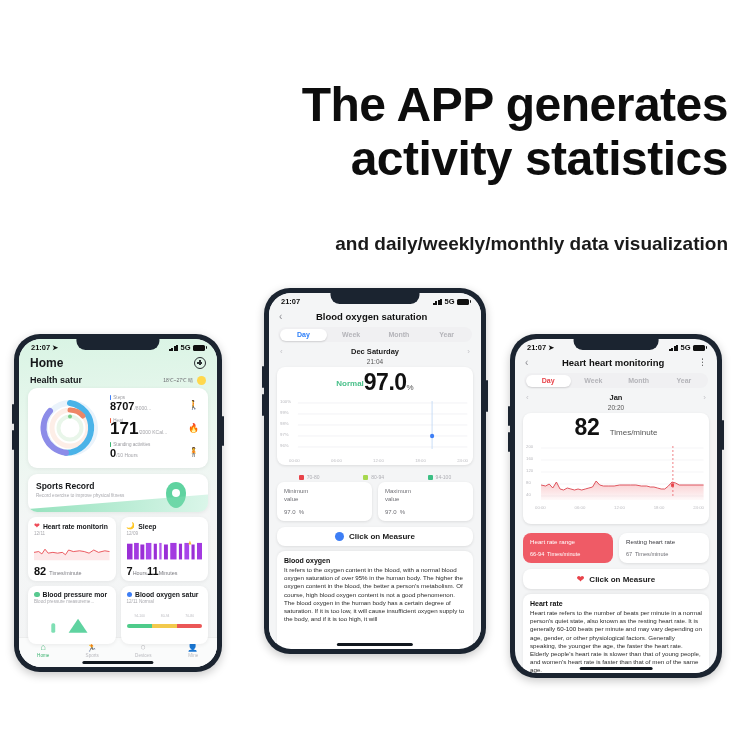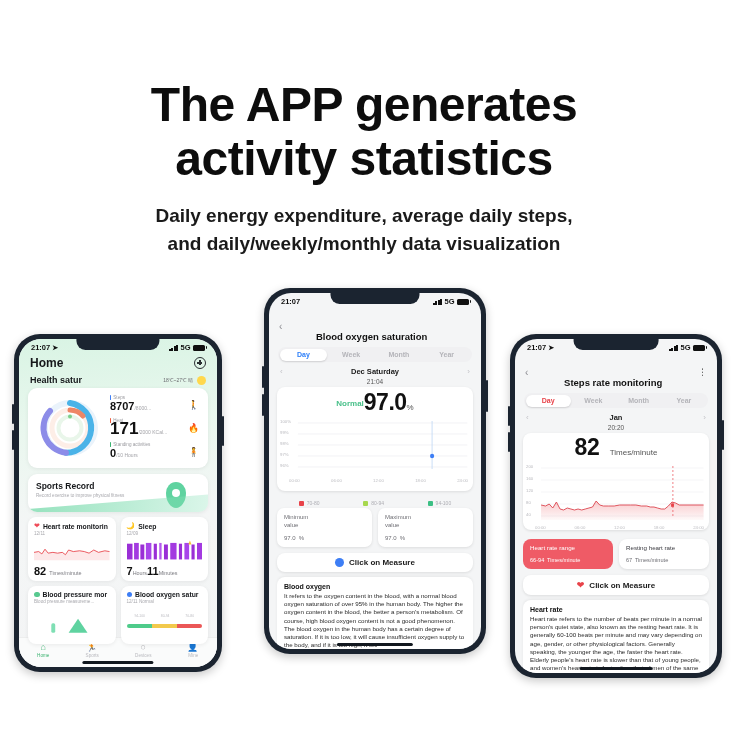--- a/index.html
+++ b/index.html
@@ -7,21 +7,21 @@
     width: 750px; height: 750px;
     background: #ffffff;
     font-family: "Liberation Sans", sans-serif;
     overflow: hidden;
   }
   .page { position: relative; width: 750px; height: 750px; background: #fff; }
 
   
   .headline {
     position: absolute; top: 78px; left: 0; width: 728px;
-    text-align: center;
+    text-align: right;
   }
   .headline h1 {
     font-size: 48px; line-height: 54px; font-weight: 700;
     color: #0d0d0d; letter-spacing: -0.5px;
   }
   .headline .sub {
     margin-top: 16px;
     font-size: 19px; line-height: 28px; font-weight: 700;
     color: #1a1a1a;
   }
@@ -83,21 +83,21 @@
     content:""; position:absolute; right:-2px; top:1.6px;
     width:1.5px; height:2.6px; background:#111; border-radius: 0 1px 1px 0;
   }
   .loc-arrow { font-size: 7px; }
 
   
   .nav-header {
     display: flex; align-items: center; justify-content: space-between;
     padding: 3px 10px 5px 10px;
   }
-  .nav-header .title { font-size: 9.5px; font-weight: 700; color: #111; margin-top: 20px; }
+  .nav-header .title { font-size: 9.5px; font-weight: 700; color: #111; }
   .chev-back { font-size: 10px; color: #8b8b90; line-height: 1; }
   .kebab { font-size: 9px; color: #333; letter-spacing: 0; line-height: 1; }
 
   .segbar {
     margin: 0 9px; height: 15px; background: #f0f0f2; border-radius: 9px;
     display: flex; align-items: center; padding: 1.5px;
   }
   .segbar .seg {
     flex: 1; text-align: center; font-size: 7px; font-weight: 700;
     color: #b4b4b9; line-height: 12px; border-radius: 8px;
@@ -274,21 +274,21 @@
 <body>
 
 <div class="page">
 
   <div class="headline">
     <h1>
       <span>The APP generates</span><br>
       <span>activity statistics</span>
     </h1>
     <div class="sub">
-      <span>Daily energy expenditure, average daily steps,</span><br>
+      <br>
       <span>and daily/weekly/monthly data visualization</span>
     </div>
   </div>
 
   <div class="phone phone-left">
     <div class="btn-side" style="left:-2px; top:70px; width:2px; height:20px;"></div>
     <div class="btn-side" style="left:-2px; top:96px; width:2px; height:20px;"></div>
     <div class="btn-side" style="right:-2px; top:82px; width:2px; height:30px;"></div>
     <div class="screen">
       <div class="notch"></div>
@@ -495,21 +495,21 @@
           <div class="seg">Year</div>
         </div>
 
         <div class="datebar">
           <span class="a">‹</span>
           <span class="d">Dec Saturday</span>
           <span class="a">›</span>
         </div>
         <div class="subtime">21:04</div>
 
-        <div class="card" style="margin-top:2px; padding-bottom:8px;">
+        <div class="card" style="margin-top:2px; padding-bottom:2px;">
           <div class="bigread">
             <span class="lab">Normal</span><span class="num">97.0</span><span class="unit">%</span>
           </div>
           <div class="chartbox" style="height:60px;">
             <svg viewBox="0 0 206 60" style="width:100%;height:60px" preserveAspectRatio="none">
               <line x1="22" y1="6" x2="200" y2="6" stroke="#e9e9ee" stroke-width="0.6"></line>
               <line x1="22" y1="17" x2="200" y2="17" stroke="#e9e9ee" stroke-width="0.6"></line>
               <line x1="22" y1="28" x2="200" y2="28" stroke="#e9e9ee" stroke-width="0.6"></line>
               <line x1="22" y1="39" x2="200" y2="39" stroke="#e9e9ee" stroke-width="0.6"></line>
               <line x1="22" y1="50" x2="200" y2="50" stroke="#e9e9ee" stroke-width="0.6"></line>
@@ -586,39 +586,39 @@
           </div>
           <div class="right">
             <span class="sig"></span>
             <span>5G</span>
             <span class="batt"></span>
           </div>
         </div>
 
         <div class="nav-header">
           <span class="chev-back">‹</span>
-          <span class="title">Steps rate monitoring</span>
+          <span class="title">Heart heart monitoring</span>
           <span class="kebab">⋮</span>
         </div>
 
         <div class="segbar">
           <div class="seg active red">Day</div>
           <div class="seg">Week</div>
           <div class="seg">Month</div>
           <div class="seg">Year</div>
         </div>
 
         <div class="datebar">
           <span class="a">‹</span>
           <span class="d">Jan</span>
           <span class="a">›</span>
         </div>
         <div class="subtime">20:20</div>
 
-        <div class="card" style="margin-top:2px;padding-bottom:0;">
+        <div class="card" style="margin-top:2px;padding-bottom:14px;">
           <div class="bigread" style="padding-top:1px">
             <span class="num">82</span>
             <span class="unit" style="margin-left:6px">Times/minute</span>
           </div>
           <div class="chartbox" style="height:62px">
             <svg viewBox="0 0 206 62" style="width:100%;height:62px" preserveAspectRatio="none">
               <line x1="20" y1="6" x2="200" y2="6" stroke="#ededf1" stroke-width="0.6"></line>
               <line x1="20" y1="18" x2="200" y2="18" stroke="#ededf1" stroke-width="0.6"></line>
               <line x1="20" y1="30" x2="200" y2="30" stroke="#ededf1" stroke-width="0.6"></line>
               <line x1="20" y1="42" x2="200" y2="42" stroke="#ededf1" stroke-width="0.6"></line>

